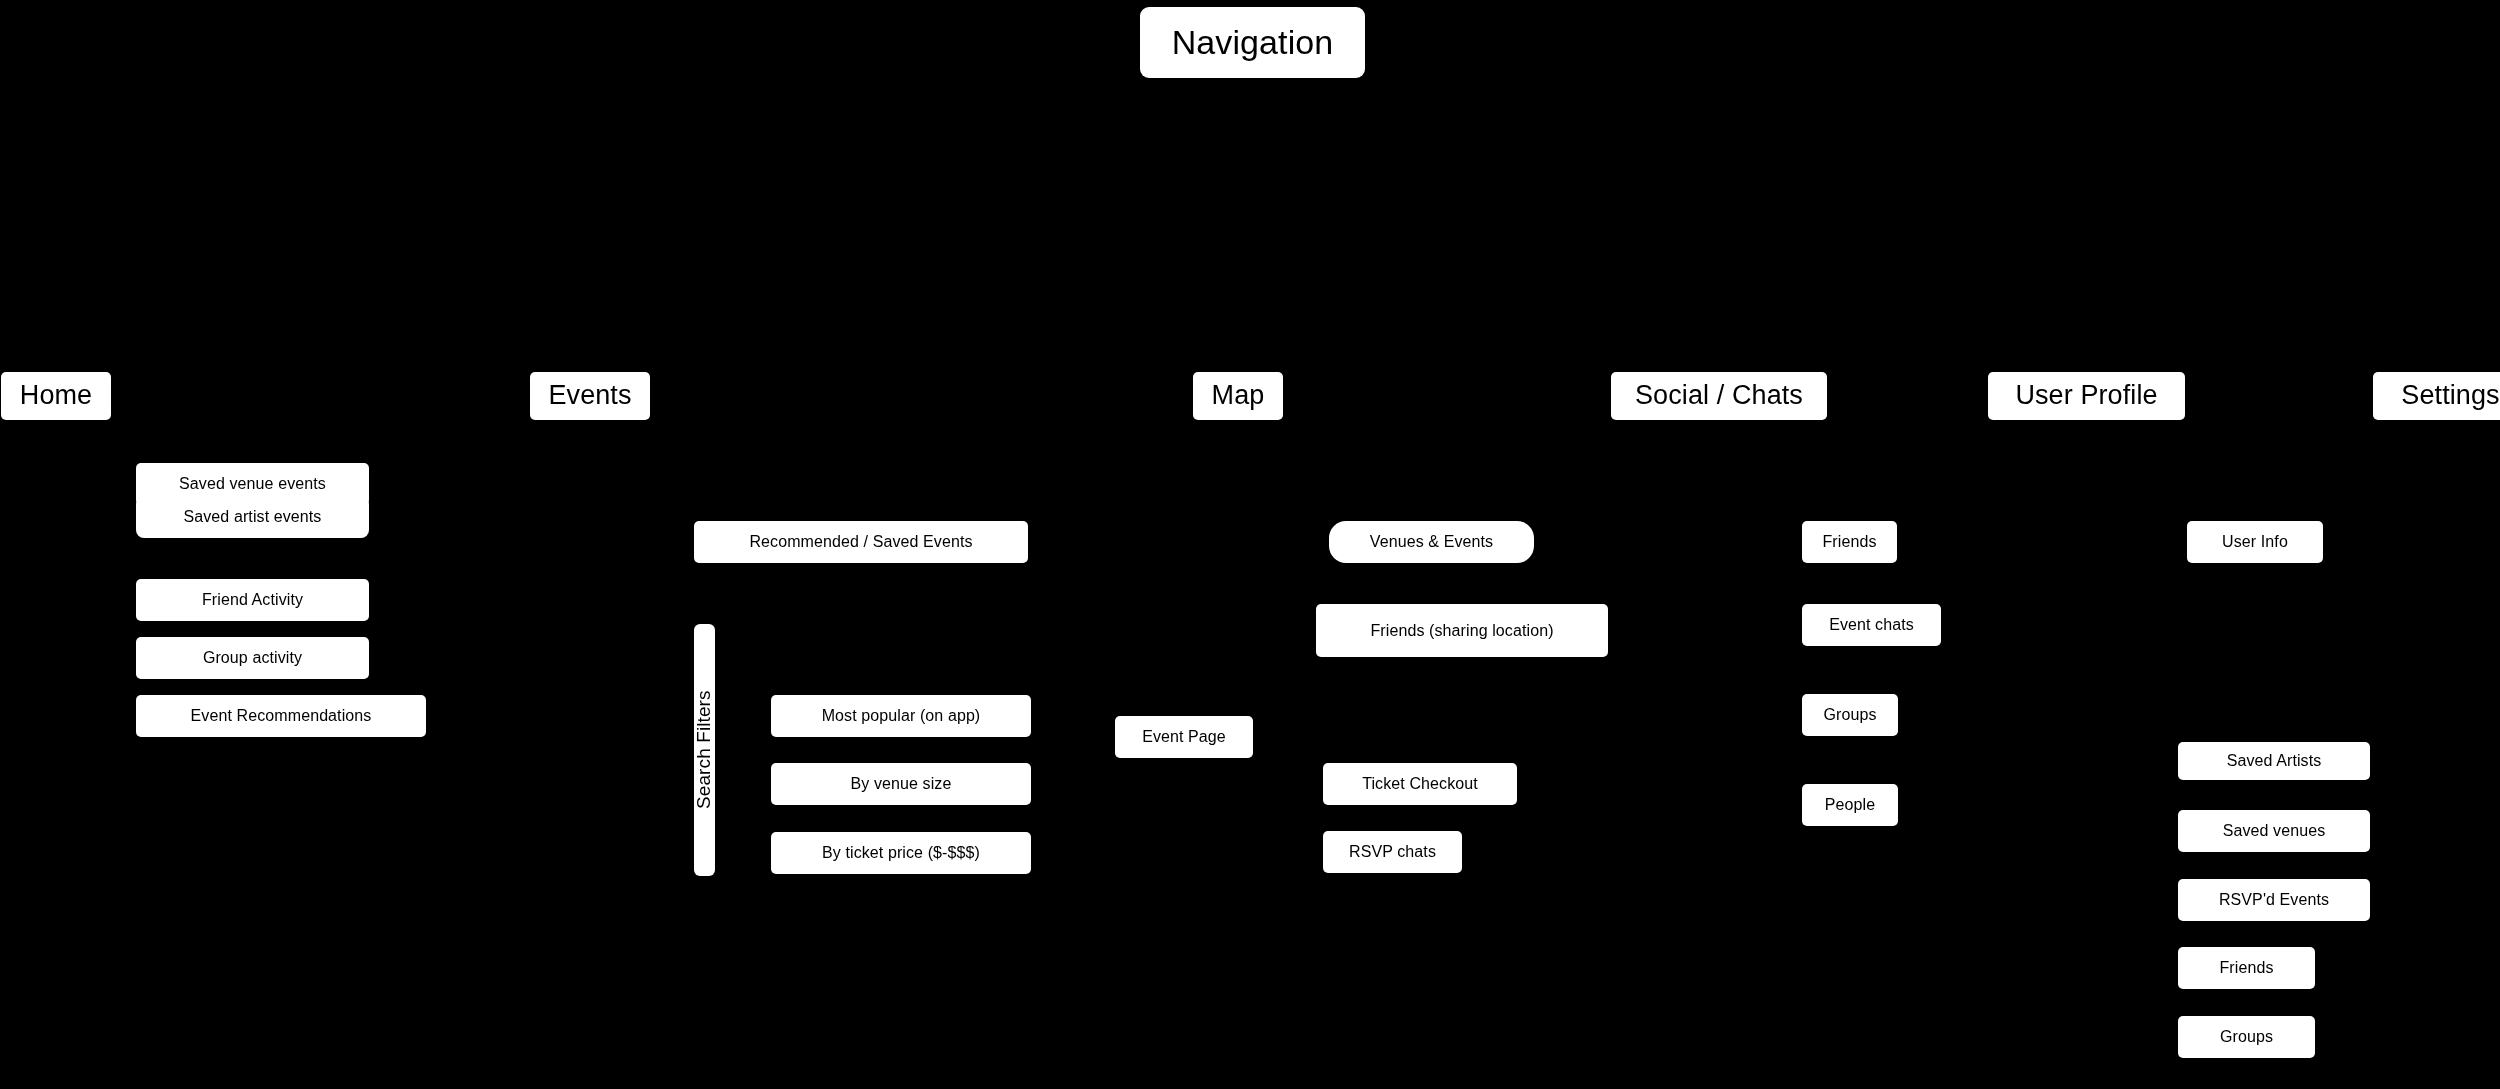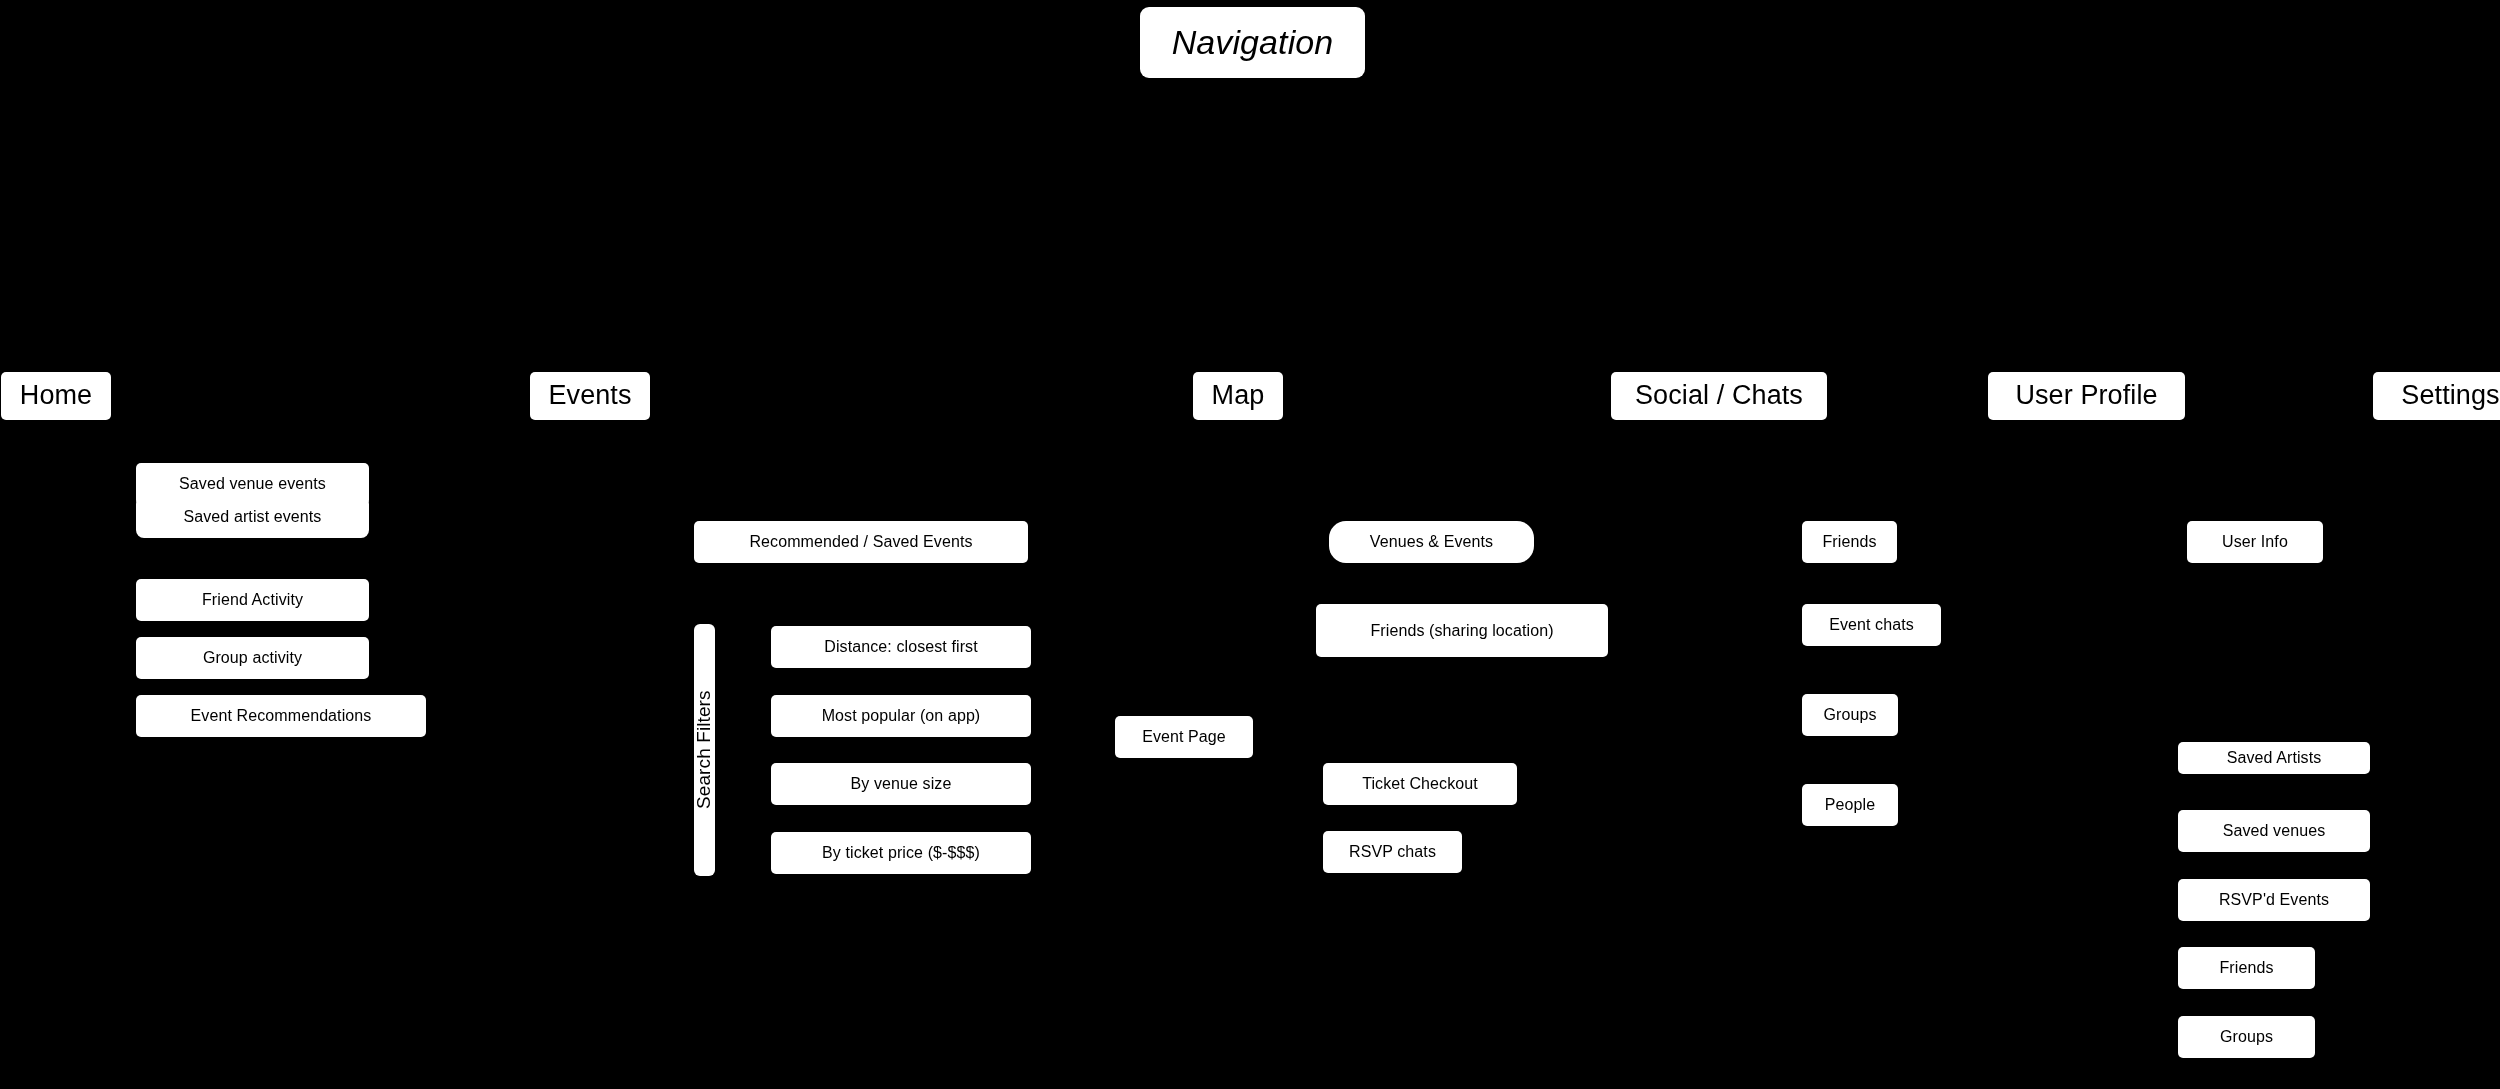--- a/index.html
+++ b/index.html
@@ -50,21 +50,21 @@
     font-size: 19px;
     padding: 10px 0;
     border-radius: 6px;
   }
 </style>
 </head>
 <body>
 
 <div id="canvas">
 
-  <div class="node root" style="left:1140px; top:7px; width:225px; height:71px;font-style:italic;">Navigation</div>
+  <div class="node root" style="left:1140px; top:7px; width:225px; height:71px;">Navigation</div>
 
   <div class="node level1" style="left:1px; top:372px; width:110px; height:48px;">Home</div>
 
   <div class="node level1" style="left:530px; top:372px; width:120px; height:48px;">Events</div>
 
   <div class="node level1" style="left:1193px; top:372px; width:90px; height:48px;">Map</div>
 
   <div class="node level1" style="left:1611px; top:372px; width:216px; height:48px;">Social / Chats</div>
 
   <div class="node level1" style="left:1988px; top:372px; width:197px; height:48px;">User Profile</div>
@@ -78,21 +78,20 @@
   <div class="node level2" style="left:136px; top:579px; width:233px; height:42px;">Friend Activity</div>
 
   <div class="node level2" style="left:136px; top:637px; width:233px; height:42px;">Group activity</div>
 
   <div class="node level2" style="left:136px; top:695px; width:290px; height:42px;">Event Recommendations</div>
 
   <div class="node level2" style="left:694px; top:521px; width:334px; height:42px;">Recommended / Saved Events</div>
 
   <div class="node level2 vertical" style="left:694px; top:624px; width:21px; height:252px;">Search Filters</div>
 
-  <div class="node level2" style="left:771px; top:626px; width:260px; height:42px;">Distance: closest first</div>
 
   <div class="node level2" style="left:771px; top:695px; width:260px; height:42px;">Most popular (on app)</div>
 
   <div class="node level2" style="left:771px; top:763px; width:260px; height:42px;">By venue size</div>
 
   <div class="node level2" style="left:771px; top:832px; width:260px; height:42px;">By ticket price ($-$$$)</div>
 
   <div class="node level2" style="left:1115px; top:716px; width:138px; height:42px;">Event Page</div>
 
   <div class="node level2" style="left:1329px; top:521px; width:205px; height:42px;border-radius:17px;">Venues &amp; Events</div>
@@ -106,21 +105,21 @@
   <div class="node level2" style="left:1802px; top:521px; width:95px; height:42px;">Friends</div>
 
   <div class="node level2" style="left:1802px; top:604px; width:139px; height:42px;">Event chats</div>
 
   <div class="node level2" style="left:1802px; top:694px; width:96px; height:42px;">Groups</div>
 
   <div class="node level2" style="left:1802px; top:784px; width:96px; height:42px;">People</div>
 
   <div class="node level2" style="left:2187px; top:521px; width:136px; height:42px;">User Info</div>
 
-  <div class="node level2" style="left:2178px; top:742px; width:192px; height:32px;">Saved Artists</div>
+  <div class="node level2" style="left:2178px; top:742px; width:192px; height:38px;">Saved Artists</div>
 
   <div class="node level2" style="left:2178px; top:810px; width:192px; height:42px;">Saved venues</div>
 
   <div class="node level2" style="left:2178px; top:879px; width:192px; height:42px;">RSVP'd Events</div>
 
   <div class="node level2" style="left:2178px; top:947px; width:137px; height:42px;">Friends</div>
 
   <div class="node level2" style="left:2178px; top:1016px; width:137px; height:42px;">Groups</div>
 
 </div>

